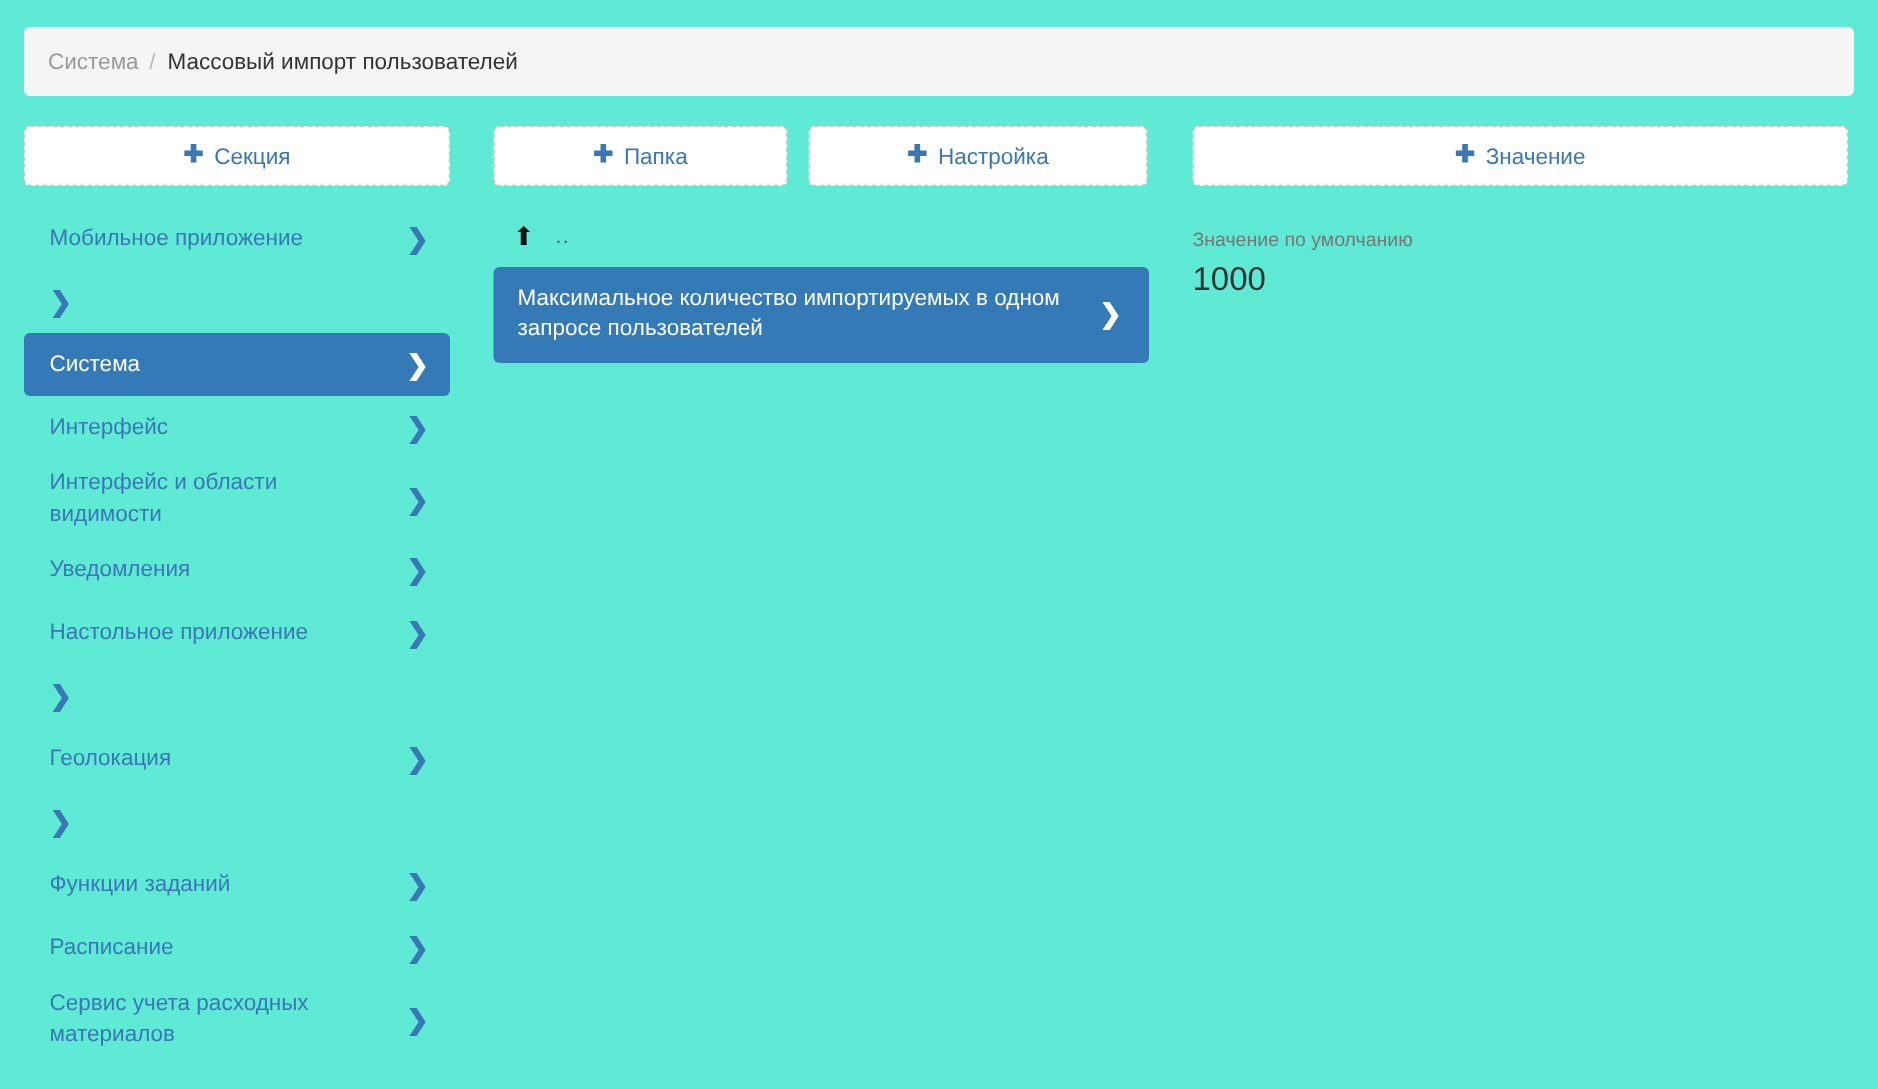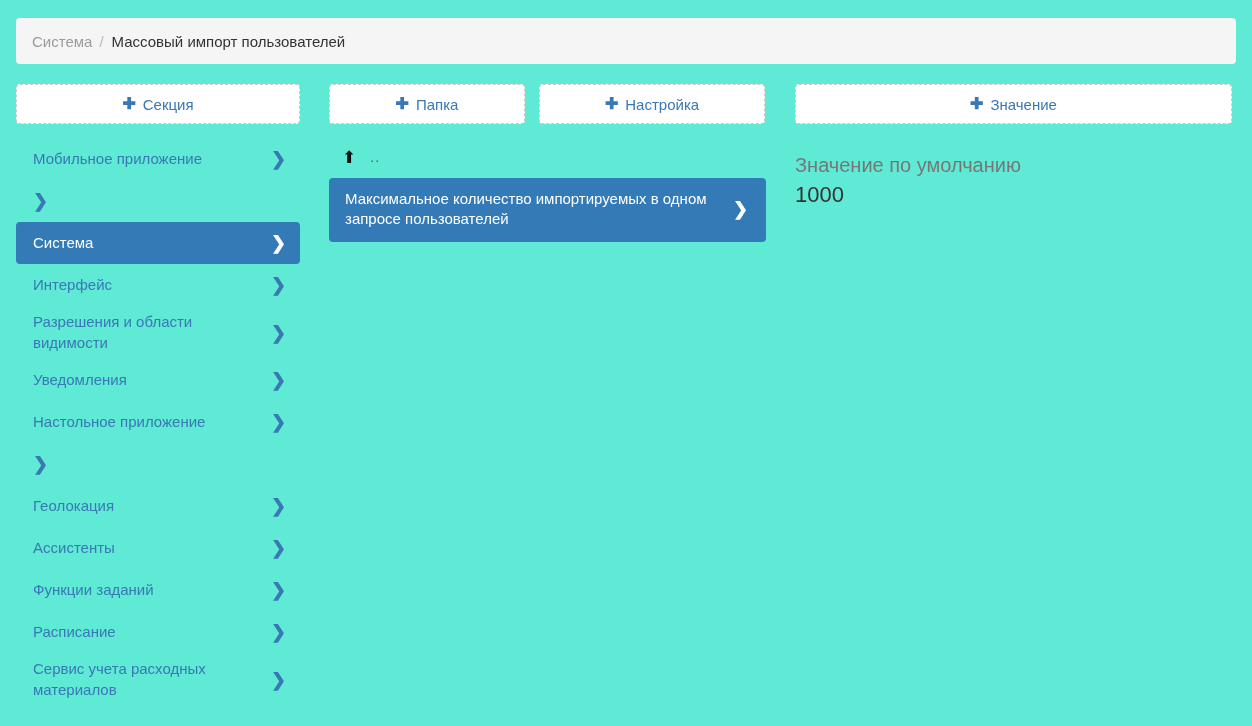--- a/index.html
+++ b/index.html
@@ -183,21 +183,21 @@
 
   
   .value-panel {
     position: absolute;
     left: 795px;
     top: 152px;
     width: 437px;
   }
   .value-label {
     color: #777777;
-    font-size: 20px;
+    font-size: 13px;
     line-height: 1.3;
     margin-bottom: 3px;
   }
   .value-number {
     color: #333333;
     font-size: 22px;
     line-height: 1.25;
   }
 </style>
 </head>
@@ -249,40 +249,39 @@
       </div>
       <div class="section-item active">
         <span class="s-label">Система</span>
         <span class="chev">❯</span>
       </div>
       <div class="section-item">
         <span class="s-label">Интерфейс</span>
         <span class="chev">❯</span>
       </div>
       <div class="section-item">
-        <span class="s-label">Разрешения и области видимости</span>
+        <span class="s-label">Интерфейс и области видимости</span>
         <span class="chev">❯</span>
       </div>
       <div class="section-item">
         <span class="s-label">Уведомления</span>
         <span class="chev">❯</span>
       </div>
       <div class="section-item">
         <span class="s-label">Настольное приложение</span>
         <span class="chev">❯</span>
       </div>
       <div class="section-item">
         <span class="chev">❯</span>
       </div>
       <div class="section-item">
         <span class="s-label">Геолокация</span>
         <span class="chev">❯</span>
       </div>
       <div class="section-item">
-        <span class="s-label">Ассистенты</span>
         <span class="chev">❯</span>
       </div>
       <div class="section-item">
         <span class="s-label">Функции заданий</span>
         <span class="chev">❯</span>
       </div>
       <div class="section-item">
         <span class="s-label">Расписание</span>
         <span class="chev">❯</span>
       </div>

